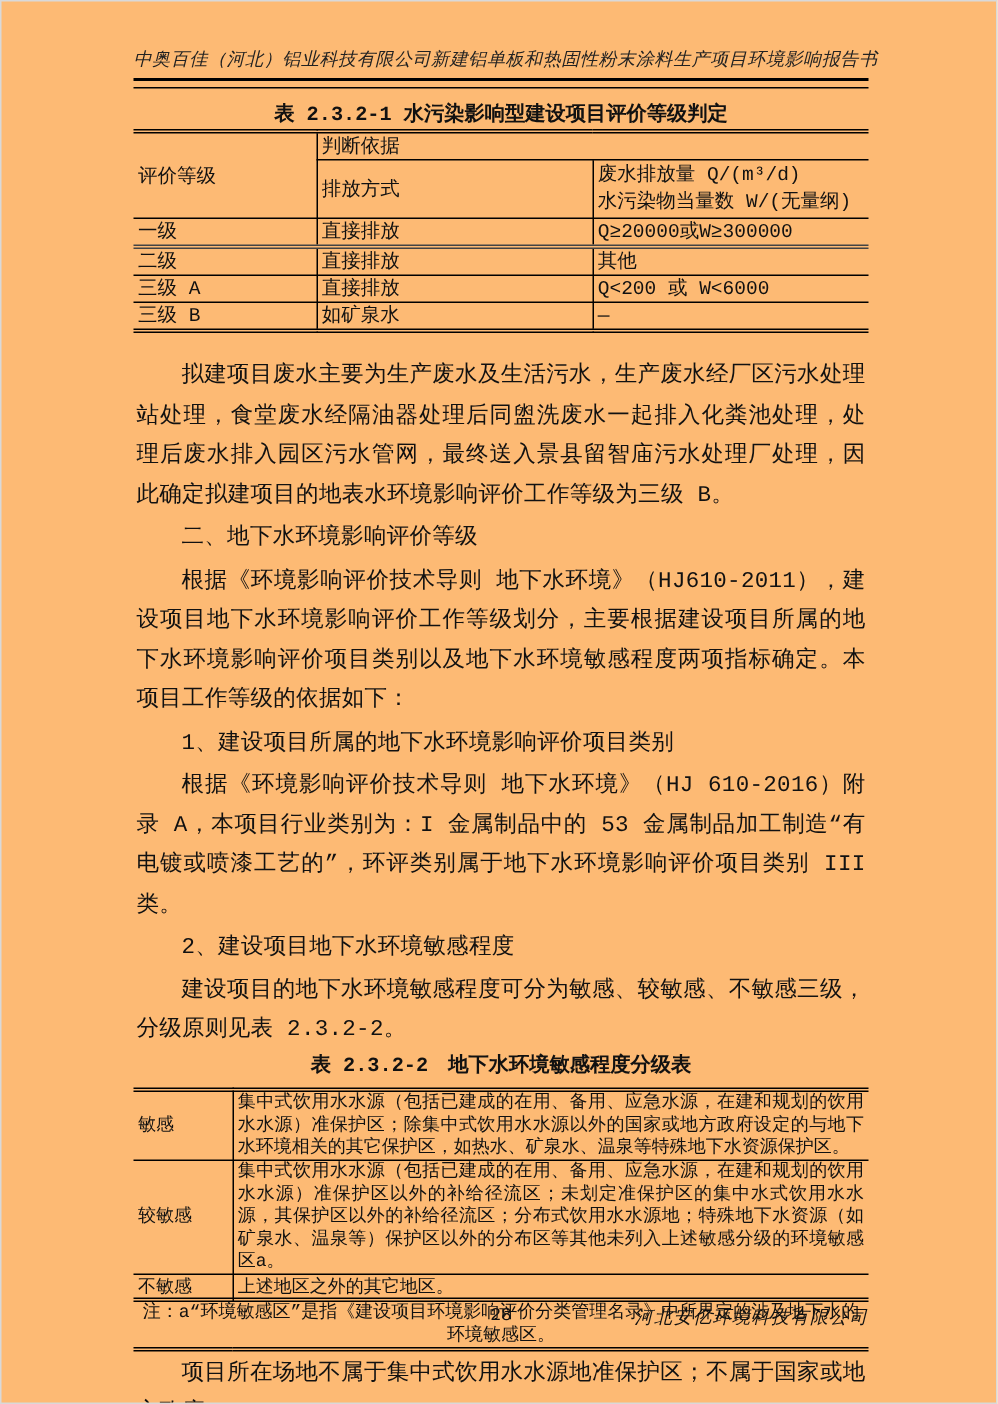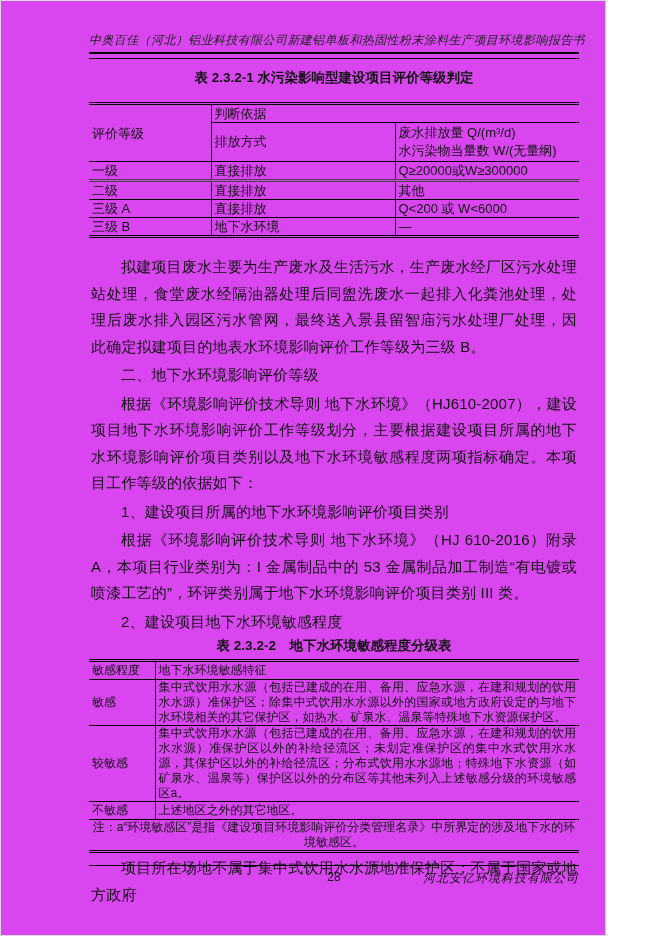--- a/index.html
+++ b/index.html
@@ -1,43 +1,43 @@
 <!DOCTYPE html>
 <html><head>
 <meta charset="utf-8">
 <style>
   html,body { margin:0; padding:0; background:#fff; }
   .page {
     position:relative;
-    width:606px; height:936px;
-    background:#d946ef;
+    width:665px; height:936px;
+    background:#fdba74;
     box-sizing:border-box;
     border:1px solid #d9d9d9;
-    font-family:Liberation Sans, sans-serif;
+    font-family:Liberation Mono, monospace;
     color:#111;
     overflow:hidden;
   }
   .content { position:absolute; left:88px; top:0; width:490px; }
 
   
   .doc-header {
     margin-top:32px;
     font-size:12px; line-height:14px;
     text-align:center;
     letter-spacing:0.4px;
     font-style:italic;
     color:#222;
     white-space:nowrap;
   }
   .header-rule { margin-top:5px; height:4px;
     border-top:2px solid #000; border-bottom:1px solid #000; }
 
   
   .tbl-title { font-weight:bold; text-align:center; font-size:13.5px; line-height:17px; }
-  .tbl-title.t1t { margin-top:10px; margin-bottom:16px; }
+  .tbl-title.t1t { margin-top:10px; margin-bottom:0; }
   .tbl-title.t2t { margin-top:1px; margin-bottom:5px;text-align:center; }
 
   
   table { border-collapse:collapse; width:490px; table-layout:fixed; color:#111; }
   td { border:1px solid #000; vertical-align:middle; padding:1px 3px; box-sizing:border-box; }
   table.t1, table.t2 { border-top:3px double #000; border-bottom:3px double #000; }
   tr td:first-child { border-left:none; }
   tr td:last-child  { border-right:none; }
   tr:first-child td { border-top:none; }
   tr:last-child td  { border-bottom:none; }
@@ -115,43 +115,40 @@
         <td>直接排放</td>
         <td>其他</td>
       </tr>
       <tr class="drow">
         <td>三级 A</td>
         <td>直接排放</td>
         <td>Q&lt;200 或 W&lt;6000</td>
       </tr>
       <tr class="drow">
         <td>三级 B</td>
-        <td>地下水环境</td>
+        <td>如矿泉水</td>
         <td>—</td>
       </tr>
     </tbody>
       </table>
 
     <div class="body-text">
       <p class="first">拟建项目废水主要为生产废水及生活污水，生产废水经厂区污水处理站处理，食堂废水经隔油器处理后同盥洗废水一起排入化粪池处理，处理后废水排入园区污水管网，最终送入景县留智庙污水处理厂处理，因此确定拟建项目的地表水环境影响评价工作等级为三级 B。</p>
       <p>二、地下水环境影响评价等级</p>
-      <p>根据《环境影响评价技术导则 地下水环境》（HJ610-2007），建设项目地下水环境影响评价工作等级划分，主要根据建设项目所属的地下水环境影响评价项目类别以及地下水环境敏感程度两项指标确定。本项目工作等级的依据如下：</p>
+      <p>根据《环境影响评价技术导则 地下水环境》（HJ610-2011），建设项目地下水环境影响评价工作等级划分，主要根据建设项目所属的地下水环境影响评价项目类别以及地下水环境敏感程度两项指标确定。本项目工作等级的依据如下：</p>
       <p>1、建设项目所属的地下水环境影响评价项目类别</p>
       <p>根据《环境影响评价技术导则 地下水环境》（HJ 610-2016）附录 A，本项目行业类别为：I 金属制品中的 53 金属制品加工制造“有电镀或喷漆工艺的”，环评类别属于地下水环境影响评价项目类别 III 类。</p>
       <p>2、建设项目地下水环境敏感程度</p>
+      <p>建设项目的地下水环境敏感程度可分为敏感、较敏感、不敏感三级，分级原则见表 2.3.2-2。</p>
     </div>
 
     <div class="tbl-title t2t">表 2.3.2-2　地下水环境敏感程度分级表</div>
 
     <table class="t2">
       <tbody>
-          <tr class="hdr">
-        <td class="lvl">敏感程度</td>
-        <td>地下水环境敏感特征</td>
-      </tr>
       <tr>
         <td class="lvl">敏感</td>
         <td class="feat">集中式饮用水水源（包括已建成的在用、备用、应急水源，在建和规划的饮用水水源）准保护区；除集中式饮用水水源以外的国家或地方政府设定的与地下水环境相关的其它保护区，如热水、矿泉水、温泉等特殊地下水资源保护区。</td>
       </tr>
       <tr>
         <td class="lvl">较敏感</td>
         <td class="feat">集中式饮用水水源（包括已建成的在用、备用、应急水源，在建和规划的饮用水水源）准保护区以外的补给径流区；未划定准保护区的集中水式饮用水水源，其保护区以外的补给径流区；分布式饮用水水源地；特殊地下水资源（如矿泉水、温泉等）保护区以外的分布区等其他未列入上述敏感分级的环境敏感区a。</td>
       </tr>
       <tr>
         <td class="lvl">不敏感</td>

